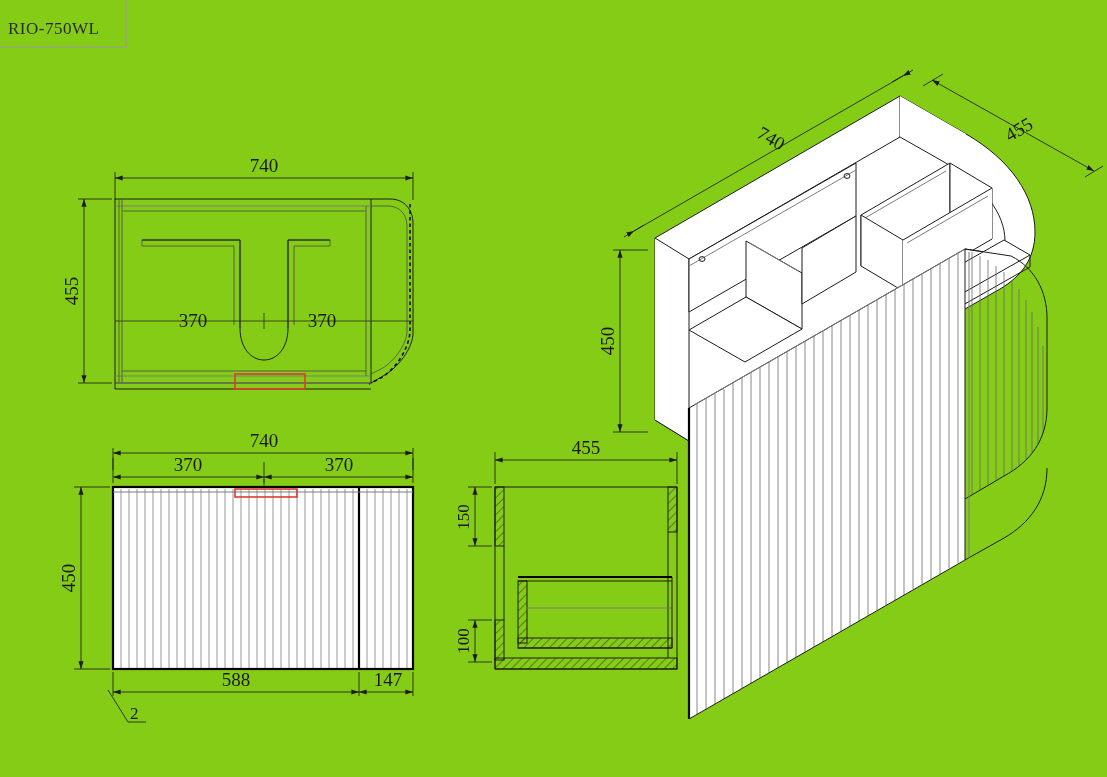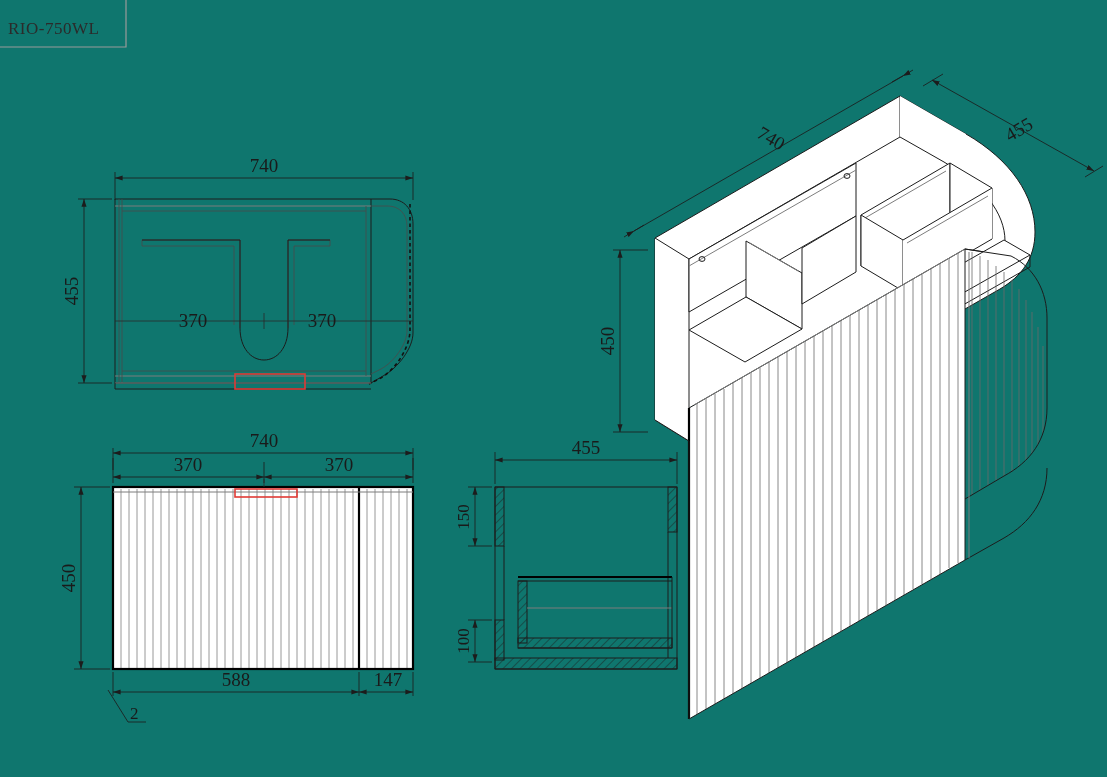--- a/index.html
+++ b/index.html
@@ -8,21 +8,21 @@
     padding: 0;
     background: #ffffff;
   }
   body {
     font-family: "Liberation Serif", serif;
   }
   #sheet {
     position: relative;
     width: 1107px;
     height: 777px;
-    background: #0f766e;
+    background: #84cc16;
     overflow: hidden;
   }
   #sheet svg {
     position: absolute;
     left: 0;
     top: 0;
   }
   .dimtext {
     font-family: "Liberation Serif", serif;
     font-size: 19px;

